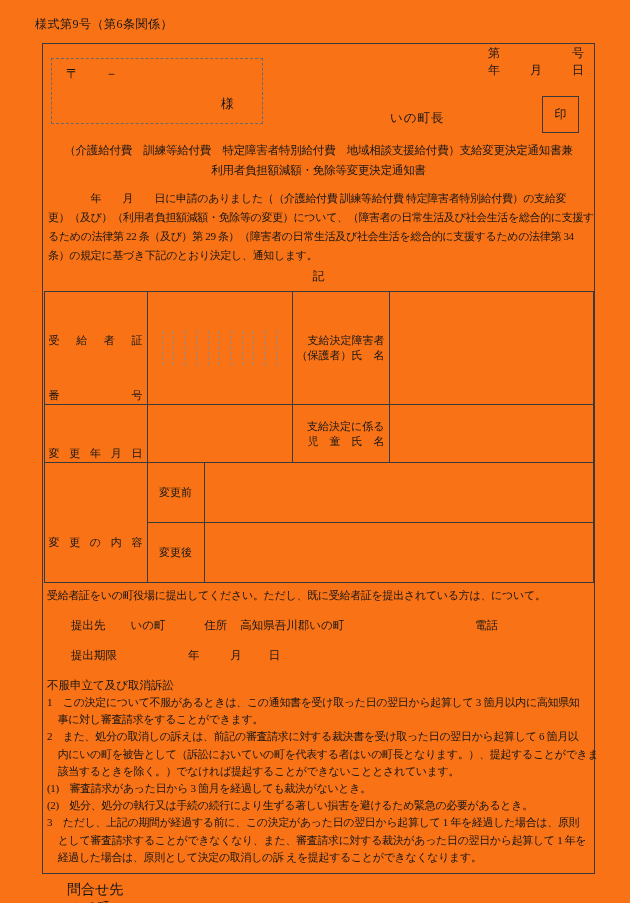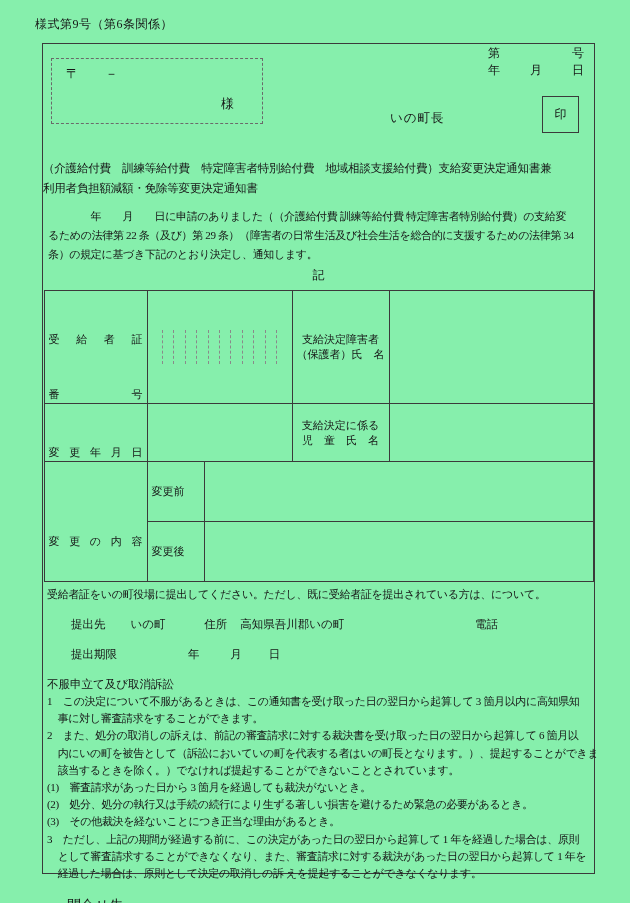--- a/index.html
+++ b/index.html
@@ -1,53 +1,53 @@
 <!DOCTYPE html>
 <html><head>
 <meta charset="utf-8">
 <style>
   html,body{margin:0;padding:0;background:#fff;}
-  .page{position:relative;width:630px;height:903px;background:#86efac;overflow:hidden;
+  .page{position:relative;width:630px;height:903px;background:#f97316;overflow:hidden;
         font-family:"Liberation Serif","DejaVu Serif",serif;color:#151515;}
   .form-no{position:absolute;left:35px;top:16px;font-size:12px;letter-spacing:0.5px;}
   .frame{position:absolute;left:42px;top:43px;width:553px;height:831px;
          border:1px solid #3a3a3a;box-sizing:border-box;}
   
   .hdr{position:relative;height:96px;}
   .addr-box{position:absolute;left:8px;top:14px;width:212px;height:66px;
             border:1px dashed #6a6a6a;box-sizing:border-box;}
   .postal{position:absolute;left:14px;top:6px;font-size:13px;}
   .postal-dash{margin-left:26px;}
   .sama{position:absolute;right:28px;top:36px;font-size:13px;}
   .docno,.docdate{position:absolute;right:10px;width:96px;display:flex;
                   justify-content:space-between;font-size:12px;}
   .docno{top:1px;}
   .docdate{top:18px;}
   .mayor{position:absolute;left:347px;top:66px;font-size:12.5px;letter-spacing:1px;}
   .seal{position:absolute;right:15px;top:52px;width:37px;height:37px;border:1px solid #3a3a3a;
         display:flex;align-items:center;justify-content:center;font-size:12px;box-sizing:border-box;}
   
-  .title{font-size:11.5px;letter-spacing:-0.2px;line-height:20px;margin-top:18px;white-space:nowrap;}
+  .title{text-align:center;font-size:11.5px;letter-spacing:-0.2px;line-height:20px;margin-top:0;white-space:nowrap;}
   .para{padding:0 5px;margin-top:9px;}
   .line{font-size:11px;letter-spacing:-0.35px;line-height:19px;white-space:nowrap;}
   .ki{text-align:center;font-size:12px;margin-top:3px;}
   
   table.grid{border-collapse:collapse;table-layout:fixed;width:549px;margin:6px auto 0;}
   table.grid td{border:1px solid #3a3a3a;font-size:11px;padding:1px 4px;vertical-align:middle;
                 box-sizing:border-box;overflow:hidden;}
   .jl{display:block;width:100%;text-align:justify;text-align-last:justify;margin-top:40px;}
-  .ctr{text-align:center;}
+  .ctr{text-align:right;}
   td.digit-td{padding:0;}
   .digits{display:flex;width:100%;height:34px;}
   .digits span{flex:1;border-right:1px dashed #8a8a8a;}
   .digits span:last-child{border-right:none;}
   tr.r1 td{height:34px;}
   tr.r2 td{height:35px;}
   tr.r3 td,tr.r4 td{height:60px;}
-  tr.r3 td.sub,tr.r4 td.sub{text-align:left;}
+  tr.r3 td.sub,tr.r4 td.sub{text-align:center;}
   
   .note{margin-top:5px;padding:0 4px;font-size:11px;letter-spacing:-0.3px;white-space:nowrap;}
   .submit-row{margin-top:15px;padding-left:28px;font-size:11.5px;white-space:nowrap;}
   .submit-row .gap1{margin-left:22px;}
   .submit-row .gap2{margin-left:36px;}
   .submit-row .gap3{margin-left:10px;}
   .submit-row .gap-tel{margin-left:128px;}
   .deadline-row{margin-top:15px;padding-left:28px;font-size:11.5px;white-space:nowrap;}
   .deadline-row .y{margin-left:68px;} .deadline-row .m{margin-left:28px;} .deadline-row .d{margin-left:24px;}
   .appeal{margin-top:14px;padding:0 4px;}
@@ -86,20 +86,21 @@
       <div class="seal">印</div>
     </div>
 
     <div class="title">
       <div>（介護給付費　訓練等給付費　特定障害者特別給付費　地域相談支援給付費）支給変更決定通知書兼</div>
       <div>利用者負担額減額・免除等変更決定通知書</div>
     </div>
 
     <div class="para">
       <div class="line">　　　　年　　月　　日に申請のありました（（介護給付費 訓練等給付費 特定障害者特別給付費）の支給変</div>
+      <div class="line">更）（及び）（利用者負担額減額・免除等の変更）について、（障害者の日常生活及び社会生活を総合的に支援す</div>
       <div class="line">るための法律第 22 条（及び）第 29 条）（障害者の日常生活及び社会生活を総合的に支援するための法律第 34</div>
       <div class="line">条）の規定に基づき下記のとおり決定し、通知します。</div>
     </div>
 
     <div class="ki">記</div>
 
     <table class="grid">
       <colgroup>
         <col style="width:103px">
           <col style="width:57px">
@@ -179,21 +180,20 @@
 
     <div class="appeal">
       <div class="appeal-h">不服申立て及び取消訴訟</div>
       <div class="aline">1　この決定について不服があるときは、この通知書を受け取った日の翌日から起算して 3 箇月以内に高知県知</div>
       <div class="aline">　事に対し審査請求をすることができます。</div>
       <div class="aline">2　また、処分の取消しの訴えは、前記の審査請求に対する裁決書を受け取った日の翌日から起算して 6 箇月以</div>
       <div class="aline">　内にいの町を被告として（訴訟においていの町を代表する者はいの町長となります。）、提起することができま</div>
       <div class="aline">　該当するときを除く。）でなければ提起することができないこととされています。</div>
       <div class="aline">(1)　審査請求があった日から 3 箇月を経過しても裁決がないとき。</div>
       <div class="aline">(2)　処分、処分の執行又は手続の続行により生ずる著しい損害を避けるため緊急の必要があるとき。</div>
-      <div class="aline">(3)　その他裁決を経ないことにつき正当な理由があるとき。</div>
       <div class="aline">3　ただし、上記の期間が経過する前に、この決定があった日の翌日から起算して 1 年を経過した場合は、原則</div>
       <div class="aline">　として審査請求することができなくなり、また、審査請求に対する裁決があった日の翌日から起算して 1 年を</div>
       <div class="aline">　経過した場合は、原則として決定の取消しの訴 えを提起することができなくなります。</div>
     </div>
 
     <div class="contact">
       <div class="contact-h">問合せ先</div>
       <div class="cline">いの町</div>
       <div class="cline">住 所　高知県吾川郡いの町</div>
     </div>

